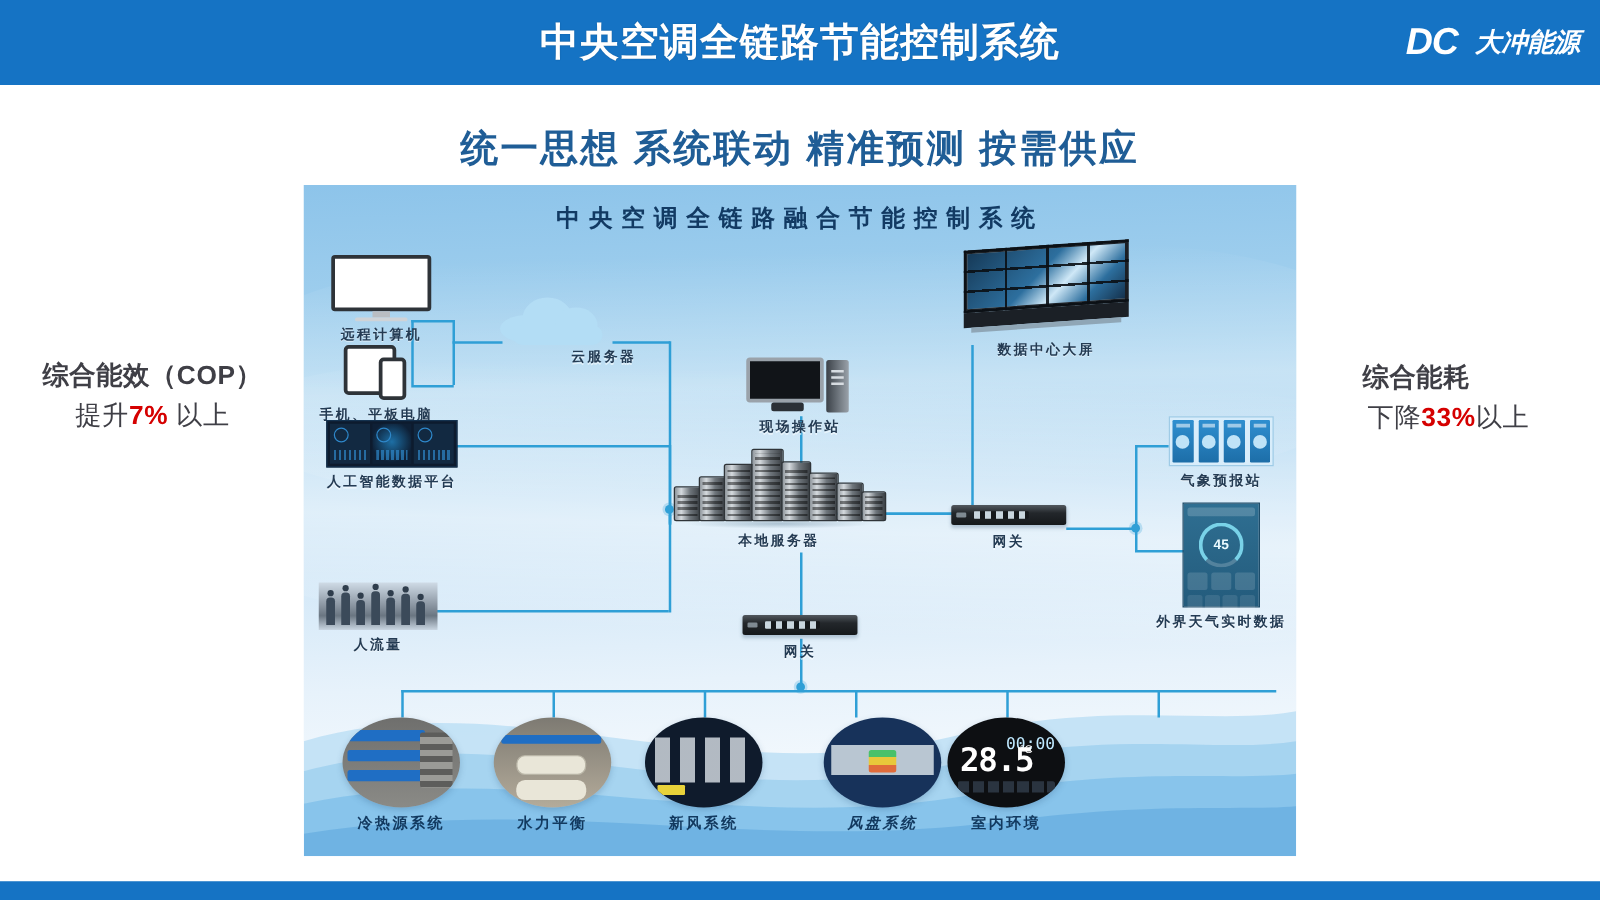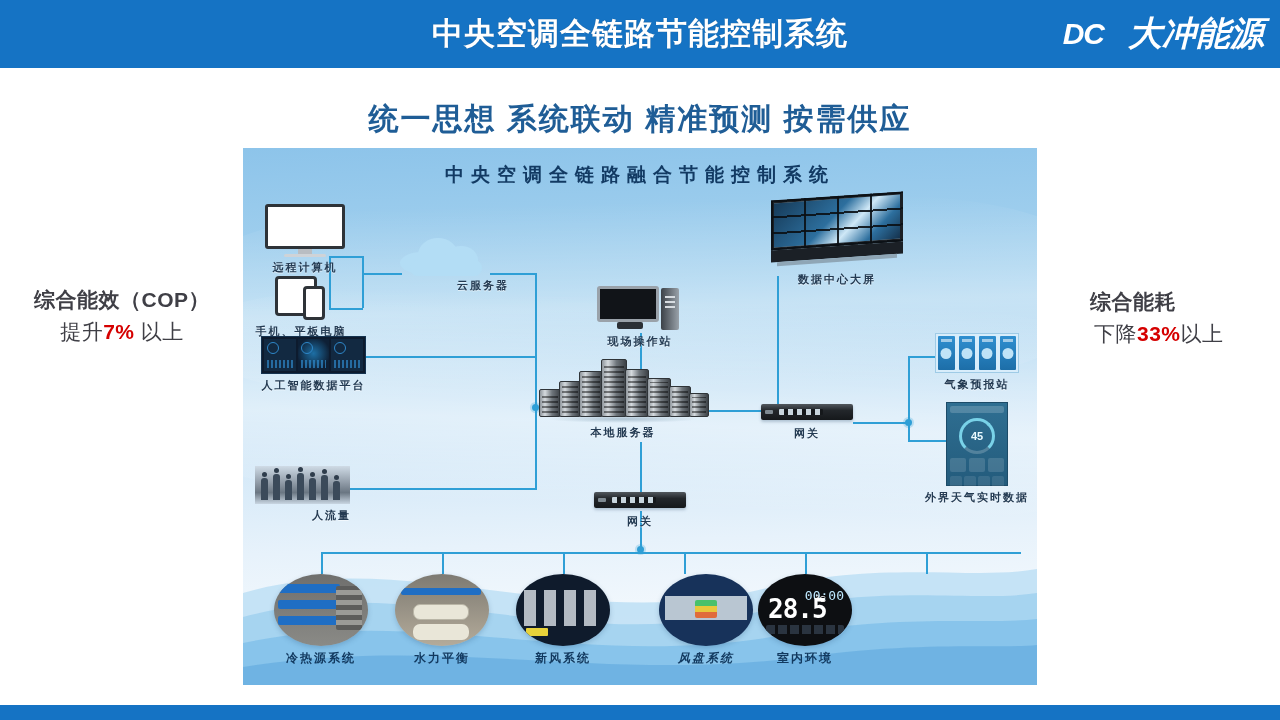--- a/index.html
+++ b/index.html
@@ -23,21 +23,21 @@
   }
   .logo{
     position:absolute;right:16px;top:14px;height:40px;
     display:flex;align-items:center;color:#fff;
   }
   .logo-dc{
     font-size:30px;font-weight:bold;font-style:italic;letter-spacing:-1px;
     font-family:"Liberation Sans",sans-serif;
   }
   .logo-cn{
-    font-size:34px;font-weight:bold;font-style:italic;margin-left:24px;letter-spacing:0px;
+    font-size:21px;font-weight:bold;font-style:italic;margin-left:14px;letter-spacing:0px;
   }
 
   
   .subtitle{
     position:absolute;left:0;top:99px;width:1280px;text-align:center;
     color:#1f5d96;font-size:30px;font-weight:bold;letter-spacing:2px;
   }
 
   
   .callout{position:absolute;color:#3f3f46;}
@@ -329,21 +329,21 @@
   <div class="node" style="left:12px;top:318px;">
     <div class="people">
       <span style="left:6px;height:22px;"></span>
         <span style="left:18px;height:26px;"></span>
       <span style="left:30px;height:20px;"></span>
         <span style="left:42px;height:27px;"></span>
       <span style="left:54px;height:22px;"></span>
         <span style="left:66px;height:25px;"></span>
       <span style="left:78px;height:19px;"></span>
     </div>
-    <div class="node-label" style="top:42px;margin-left:29px;">人流量</div>
+    <div class="node-label" style="top:42px;">人流量</div>
   </div>
 
   <div class="node" style="left:354px;top:138px;">
     <div class="pc">
       <div class="disp"></div>
         <div class="stand"></div>
         <div class="tower"></div>
     </div>
     <div class="node-label" style="top:48px;">现场操作站</div>
   </div>

